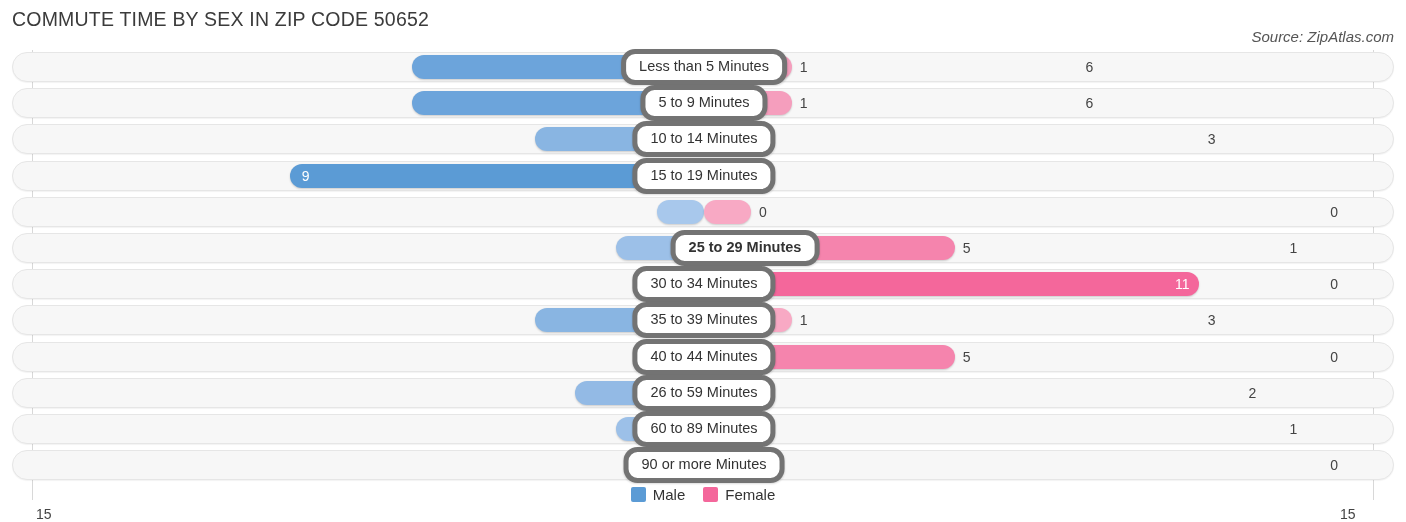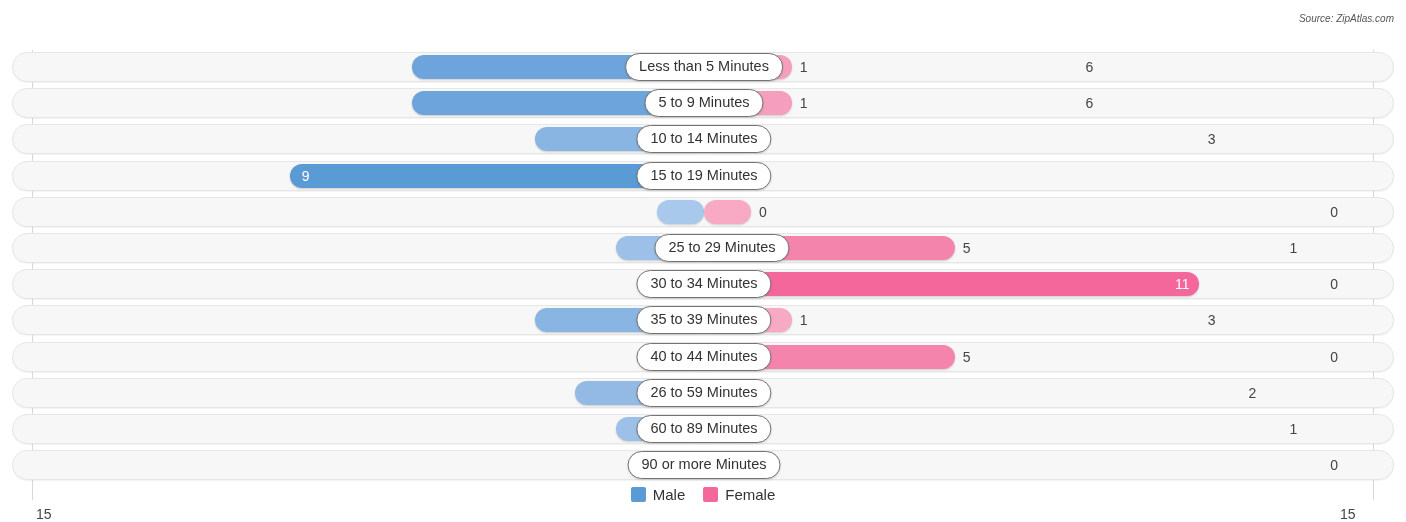--- a/index.html
+++ b/index.html
@@ -14,22 +14,22 @@
   }
   #chart-root{position:relative;width:1406px;height:522px;}
 
   
   .chart-title{
     position:absolute;left:12px;top:8px;
     font-size:19.5px;color:#3b3b3b;
     letter-spacing:.2px;white-space:nowrap;
   }
   .chart-source{
-    position:absolute;right:12px;top:13px;
-    font-size:10px;font-style:italic;color:#555;
+    position:absolute;right:12px;top:28px;
+    font-size:15px;font-style:italic;color:#555;
     white-space:nowrap;
   }
 
   
   .plot{
     position:absolute;left:0;top:50px;
     width:1406px;height:436px;
   }
   .gridline{
     position:absolute;top:0;bottom:-14px;width:1px;
@@ -67,21 +67,21 @@
   .val.right{ text-align:left; }
   .val.inside{
     color:#ffffff;
   }
 
   
   .pill{
     position:absolute;top:50%;transform:translate(-50%,-50%);
     left:703px;
     background:#ffffff;
-    border:1px solid #737373;
+    border:5px solid #737373;
     border-radius:14px;
     height:26px;line-height:24px;
     padding:0 13px;
     font-size:14.5px;color:#333;
     white-space:nowrap;
     box-shadow:0 1px 2px rgba(0,0,0,.14);
     z-index:5;
   }
 
   
@@ -97,20 +97,21 @@
     font-size:15px;color:#333;
   }
   .legend-item{display:flex;align-items:center;gap:7px;}
   .swatch{width:15px;height:15px;border-radius:2px;display:inline-block;}
 </style>
 </head>
 <body>
 
 <div id="chart-root">
 
+  <div class="chart-title">COMMUTE TIME BY SEX IN ZIP CODE 50652</div>
   <div class="chart-source">Source: ZipAtlas.com</div>
 
   <div class="plot" id="plot">
     <div class="gridline left"></div>
     <div class="gridline right"></div>
     <div id="rows-container">
         <div class="row" style="top: 2px;">
           <div class="row-inner">
             <div class="bar male" style="background: rgb(108, 164, 219); right: 0px; left: 399.2px; width: 291.8px;"></div>
             <div class="bar female" style="background: rgb(245, 158, 189); left: 691px; width: 87.7333px;"></div>
@@ -154,21 +155,21 @@
             <div class="val right" style="left: 746px;">0</div>
           </div>
         </div>
         <div class="row" style="top: 183px;">
           <div class="row-inner">
             <div class="bar male" style="background: rgb(156, 192, 232); right: 0px; left: 603.2px; width: 87.8px;"></div>
             <div class="bar female" style="background: rgb(245, 132, 173); left: 691px; width: 250.667px;"></div>
             <div class="val left" style="right: 95.8px;">1</div>
             <div class="val right" style="left: 949.667px;">5</div>
           </div>
-          <div class="pill" style="left: 709px;">25 to 29 Minutes</div>
+          <div class="pill" style="left: 732px; font-weight: bold;">25 to 29 Minutes</div>
         </div>
         <div class="row" style="top: 219.2px;">
           <div class="row-inner">
             <div class="bar male" style="background: rgb(168, 200, 236); right: 0px; left: 644px; width: 47px;"></div>
             <div class="bar female" style="background: rgb(244, 103, 155); left: 691px; width: 495.067px;"></div>
             <div class="val left" style="right: 55px;">0</div>
             <div class="val right inside" style="left: 1162.07px; z-index: 6;">11</div>
           </div>
           <div class="pill" style="left: 691px;">30 to 34 Minutes</div>
         </div>

